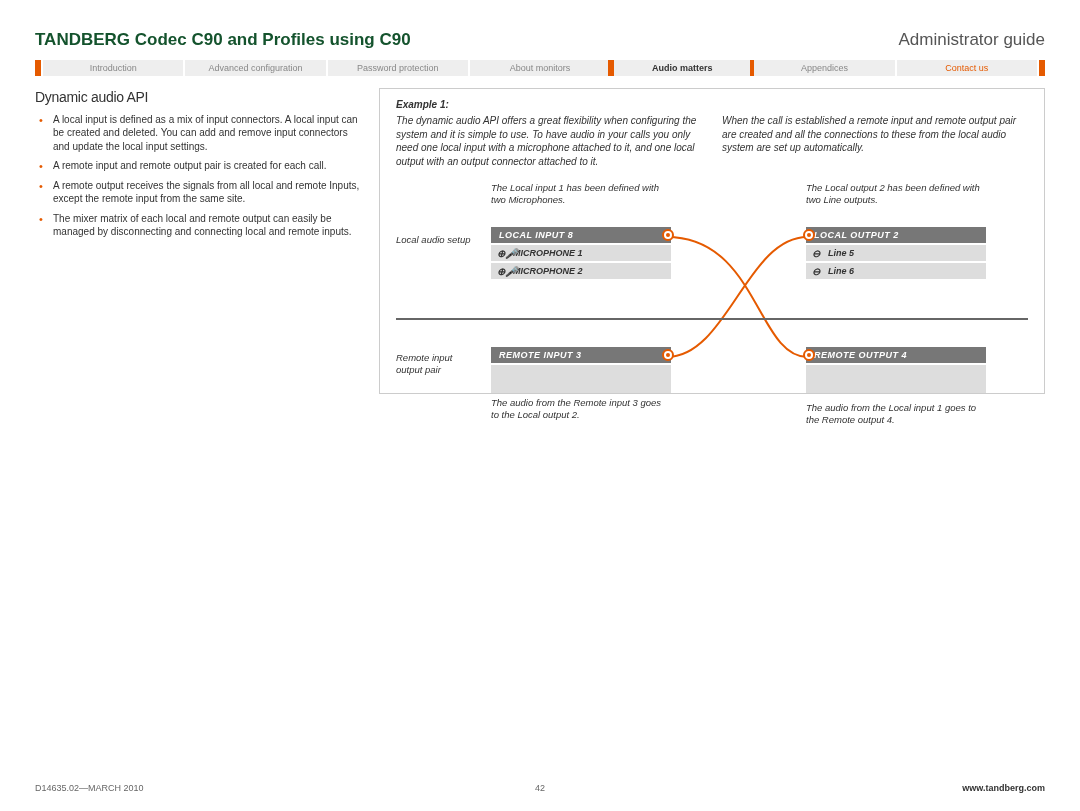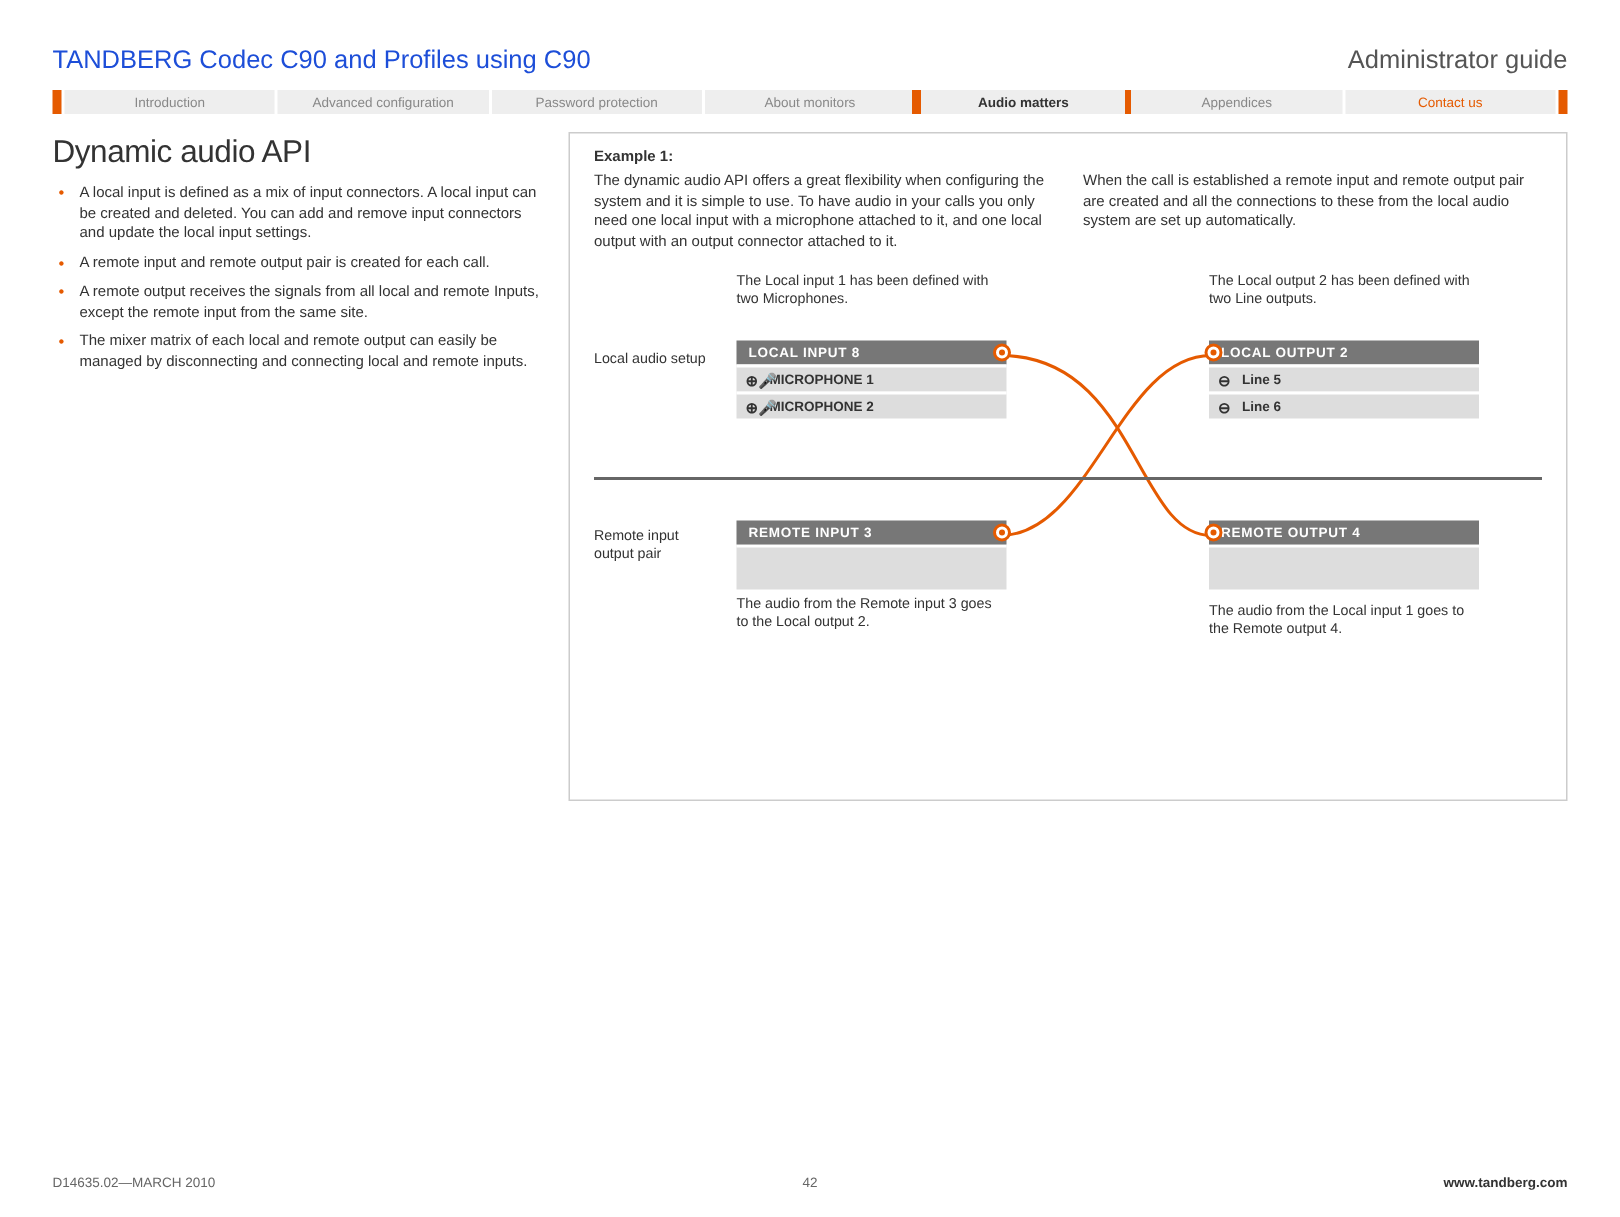--- a/index.html
+++ b/index.html
@@ -13,21 +13,21 @@
   }
   .page {
     padding: 30px 35px 0 35px;
   }
   .header-row {
     display: flex;
     justify-content: space-between;
     align-items: baseline;
     margin-bottom: 10px;
   }
-  .title-left { font-size: 17px; color: #1d4ed8; font-weight: 400; }
+  .title-left { font-size: 17px; color: #14532d; font-weight: 700; }
   .title-right { font-size: 17px; color: #555; font-weight: 400; }
   .nav {
     display: flex;
     height: 16px;
     margin-bottom: 12px;
     gap: 2px;
   }
   .nav-edge {
     width: 6px;
     background: #e55a00;
@@ -60,37 +60,38 @@
   .content {
     display: flex;
     gap: 14px;
   }
   .left-col {
     width: 330px;
     font-size: 10px;
     line-height: 1.35;
     color: #333;
   }
-  .h1 { font-size: 21px; font-weight: 400; margin-bottom: 6px; letter-spacing:-0.3px; }
+  .h1 { font-size: 14px; font-weight: 400; margin-bottom: 6px; letter-spacing:-0.3px; }
   .left-col p { margin-bottom: 6px; }
   .bullets { list-style: none; padding-left: 12px; }
   .bullets li { position: relative; margin-bottom: 6px; padding-left: 6px;}
   .bullets li::before {
     content: '•';
     color: #e55a00;
     position: absolute;
     left: -8px;
     font-size: 11px;
   }
   .right-col {
     flex: 1;
     border: 1px solid #ccc;
     padding: 10px 16px 20px 16px;
     position: relative;
-    height: 446px;
+    height: 306px;
+    font-style: italic;
   }
   .ex-title { font-size: 10px; font-weight: bold; margin-bottom: 4px; }
   .ex-row { display: flex; gap: 20px; font-size: 10px; line-height: 1.35; margin-bottom: 14px; }
   .ex-row > div { flex: 1; }
   .diagram {
     position: relative;
     height: 260px;
   }
   .d-label { position: absolute; font-size: 9.5px; line-height: 1.3; }
   .box-group { position: absolute; width: 180px; }

